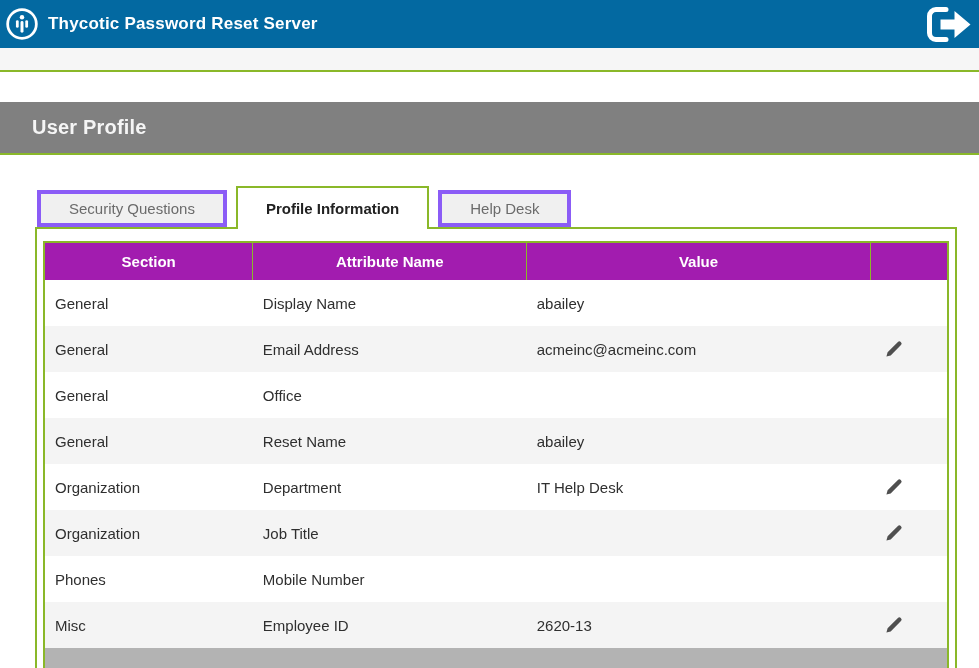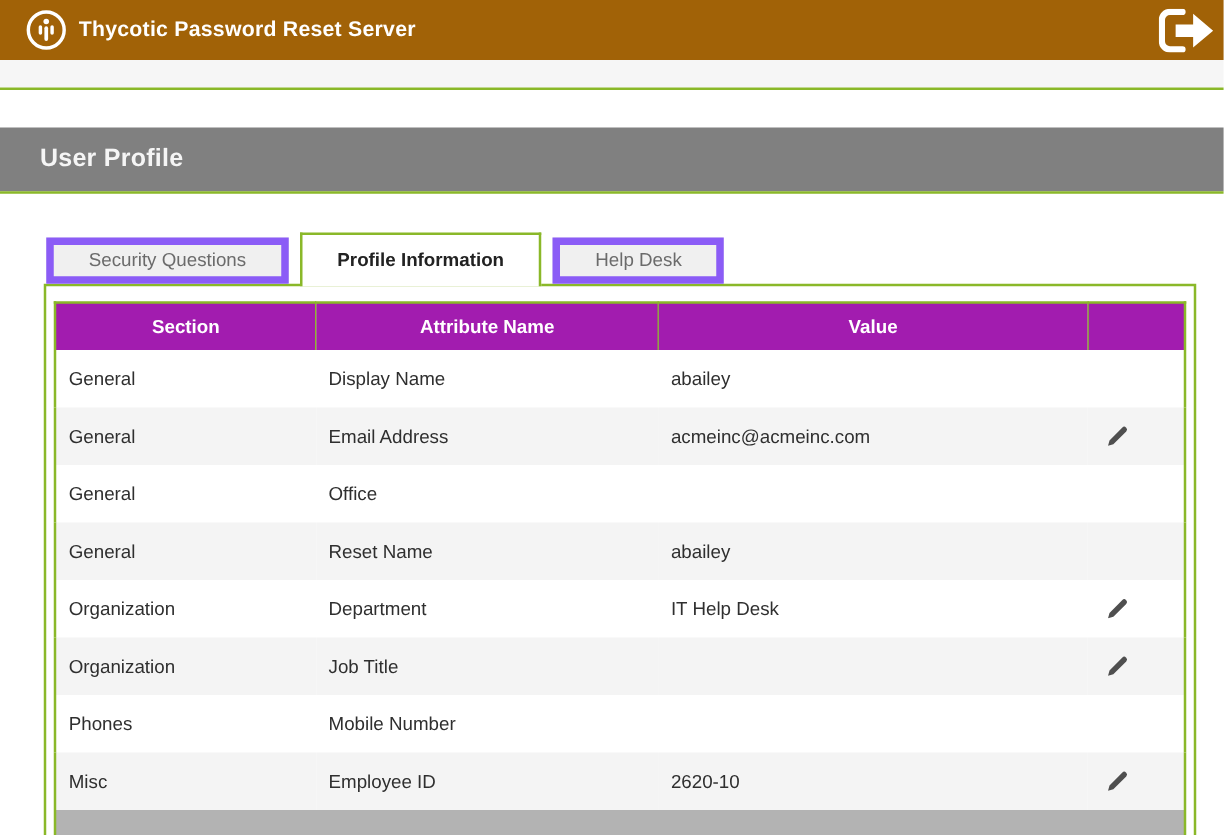--- a/index.html
+++ b/index.html
@@ -4,22 +4,22 @@
 <style>
   * { margin: 0; padding: 0; box-sizing: border-box; }
   html, body { background: #fff; }
   body {
     width: 979px; height: 668px; overflow: hidden; position: relative;
     font-family: "Liberation Sans", "DejaVu Sans", sans-serif;
     color: #333;
   }
   
   .topbar {
-    height: 48px; background: #a16207;
-    display: flex; align-items: center; padding: 0 12px 0 20px;
+    height: 48px; background: #0369a1;
+    display: flex; align-items: center; padding: 0 12px 0 5px;
   }
   .logo { width: 34px; height: 34px; flex: 0 0 auto; }
   .topbar-title {
     color: #fff; font-weight: bold; font-size: 17px; margin-left: 9px;
     letter-spacing: 0.2px;
   }
   .logout-btn {
     margin-left: auto; background: none; border: none; cursor: pointer;
     padding: 0; height: 36px; width: 48px; display: flex; align-items: center;
     justify-content: flex-end; margin-right: -6px;
@@ -34,21 +34,21 @@
   .page-title {
     color: #f5f5f5; font-size: 20px; font-weight: bold; padding-left: 32px;
     letter-spacing: 0.2px;
   }
   
   .tabs {
     display: flex; align-items: flex-end; padding-left: 37px;
     margin-top: 31px; position: relative; z-index: 2;
   }
   .tab {
-    height: 37px; background: #f0f0f0; border: 6px solid #8b5cf6;
+    height: 37px; background: #f0f0f0; border: 4px solid #8b5cf6;
     color: #6b6b6b; font-size: 15px; padding: 0 28px; cursor: pointer;
     margin-right: 9px; font-family: inherit;
   }
   .tab.active {
     height: 43px; background: #fff; border: 2px solid #8ab829;
     border-bottom: none; color: #222; font-weight: bold;
     margin-bottom: -2px; position: relative; z-index: 3;
   }
   
   .panel {
@@ -177,21 +177,21 @@
         </tr>
         <tr>
           <td>Phones</td>
           <td>Mobile Number</td>
           <td></td>
           <td class="edit-cell"></td>
         </tr>
         <tr>
           <td>Misc</td>
           <td>Employee ID</td>
-          <td>2620-10</td>
+          <td>2620-13</td>
           <td class="edit-cell"><button class="edit-btn">
   <svg viewBox="0 0 16 16" aria-hidden="true">
     <path d="M0.4 15.6 L1.5 11.6 L11.2 1.9 a1.9 1.9 0 0 1 2.7 0 l0.2 0.2 a1.9 1.9 0 0 1 0 2.7 L4.4 14.5 Z"></path>
   </svg>
 </button></td>
         </tr>
       </tbody>
     <tfoot>
       <tr>
         <td colspan="4"></td>

